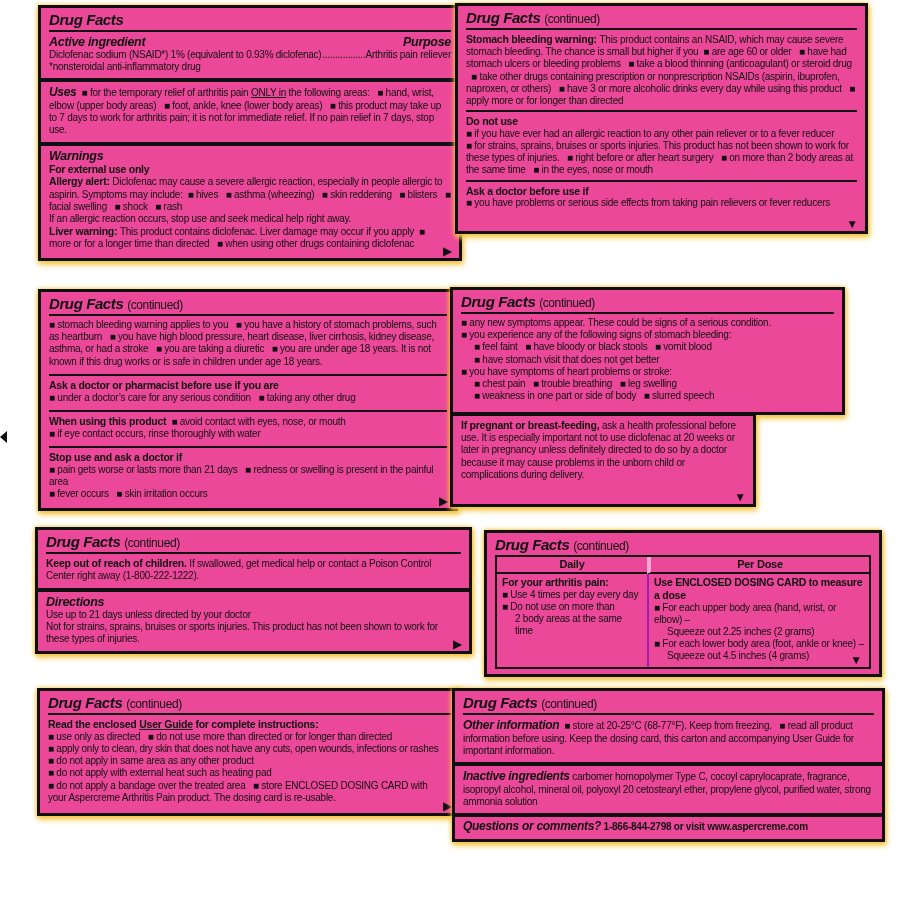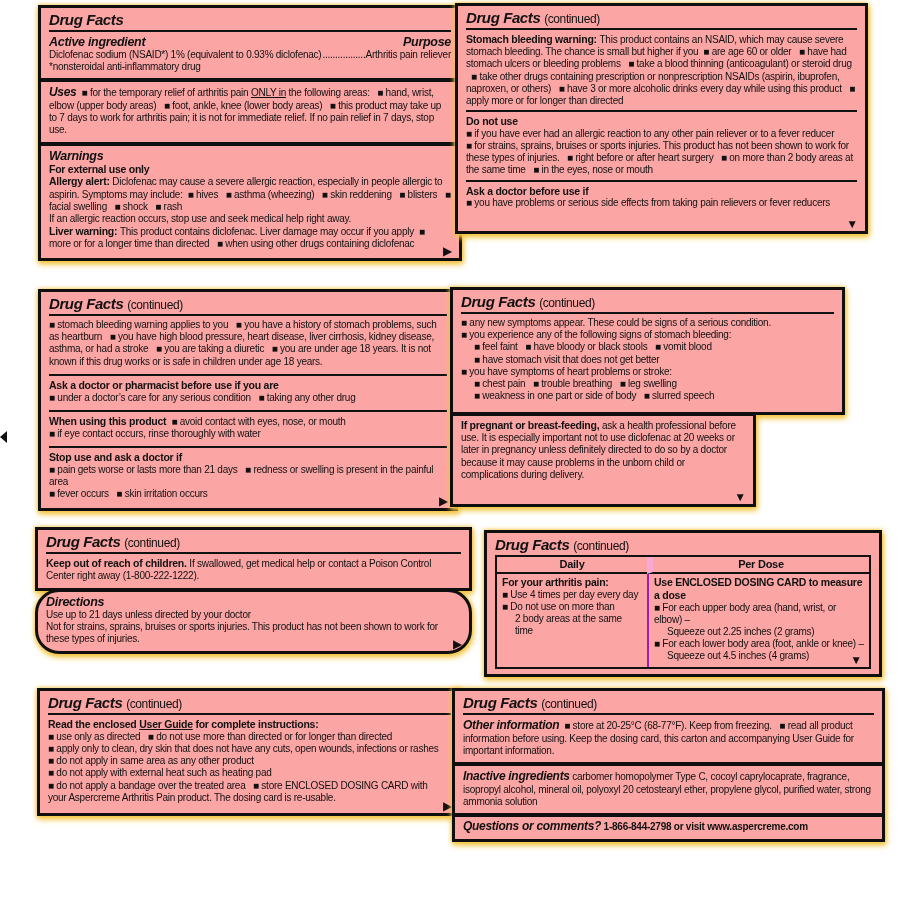--- a/index.html
+++ b/index.html
@@ -2,41 +2,41 @@
 <html><head>
 <meta charset="utf-8">
 <style>
   html,body { margin:0; padding:0; }
   body {
     width:900px; height:900px; position:relative; background:#ffffff;
     font-family:"Liberation Sans","DejaVu Sans",sans-serif;
     color:#111; font-size:10px; letter-spacing:-0.25px;
   }
   .panel { position:absolute; filter: drop-shadow(0 0 2px #f2be35) drop-shadow(1px 3px 2.5px #f5ca4e); }
-  .box { position:relative; background:#fca5a5; border:3px solid #0f0f0f; padding:3px 8px 5px 8px; box-sizing:border-box; }
+  .box { position:relative; background:#ec4899; border:3px solid #0f0f0f; padding:3px 8px 5px 8px; box-sizing:border-box; }
   .box + .box { margin-top:-2px; }
   p { margin:0; line-height:1.22; }
   .df-title { font-size:15px; font-weight:bold; font-style:italic; letter-spacing:-0.4px; }
   .cont { font-size:12px; font-weight:normal; font-style:normal; }
   hr.trule { border:none; border-top:2px solid #111; margin:2px 0 3px 0; }
   hr.rule  { border:none; border-top:2px solid #111; margin:3px 0 3px 0; }
   .sec-title { font-weight:bold; font-style:italic; font-size:12.5px; letter-spacing:-0.3px; }
   .lead-i { font-weight:bold; font-style:italic; font-size:12px; letter-spacing:-0.3px; }
   .bhead { font-weight:bold; font-size:10.5px; }
   b.lead { font-size:10.5px; }
   .ai-row { display:flex; justify-content:space-between; }
   .dots-row { display:flex; }
   .dots { flex:1; overflow:hidden; white-space:nowrap; margin:0 1px; }
   .ind1 { padding-left:13px; }
   .arr { position:absolute; right:7px; bottom:1px; font-size:12px; line-height:1; }
   .grid { display:grid; grid-template-columns:150px 1fr; border:2px solid #111; margin-top:2px; }
   .gcell { padding:2px 5px 4px 5px; position:relative; }
   .gcell.right { border-left:2px solid #a21caf; }
   .ghead { text-align:center; font-weight:bold; font-size:11px; border-bottom:2px solid #111; padding:1px 0 2px 0; }
-  .ghead.right { border-left:6px solid #f9a8d4; }
+  .ghead.right { border-left:4px solid #f9a8d4; }
   .edge-mark { position:absolute; left:0; top:431px; width:7px; height:12px; background:#111;
     clip-path:polygon(100% 0,100% 100%,0 50%); }
 </style>
 </head>
 <body>
 
 <div class="edge-mark"></div>
 
 <div class="panel" style="left:38px; top:5px; width:424px;">
   <div class="box" style="min-height:76px;">
@@ -130,21 +130,21 @@
     <span class="arr">▼</span>
   </div>
 </div>
 
 <div class="panel" style="left:35px; top:527px; width:437px;">
   <div class="box" style="min-height:64px;">
     <div class="df-title"><span>Drug Facts</span> <span class="cont">(continued)</span></div>
     <hr class="trule">
     <p><b class="lead">Keep out of reach of children. </b><span>If swallowed, get medical help or contact a Poison Control Center right away (1-800-222-1222).</span></p>
   </div>
-  <div class="box" style="min-height:62px;border-radius:24px;">
+  <div class="box" style="min-height:62px;">
     <div class="sec-title">Directions</div>
     <p>Use up to 21 days unless directed by your doctor</p>
     <p style="padding-right:14px;">Not for strains, sprains, bruises or sports injuries. This product has not been shown to work for these types of injuries.</p>
     <span class="arr">▶</span>
   </div>
 </div>
 
 <div class="panel" style="left:484px; top:530px; width:398px;">
   <div class="box" style="min-height:126px;">
     <div class="df-title"><span>Drug Facts</span> <span class="cont">(continued)</span></div>

